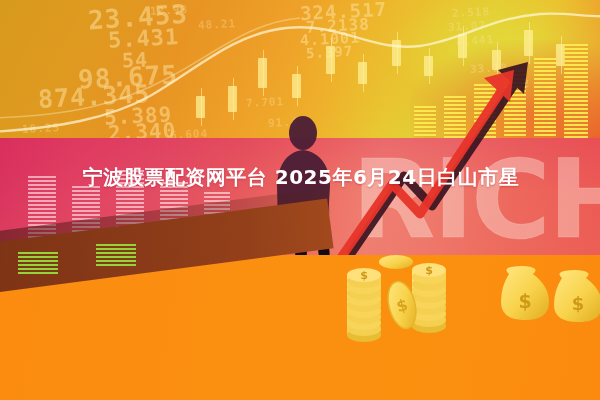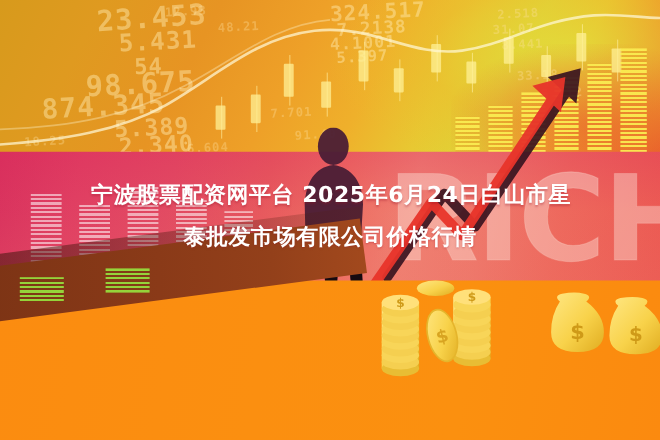--- a/index.html
+++ b/index.html
@@ -306,16 +306,15 @@
     </g>
 
     <g>
       <path d="M562 278 q-6 -5 2 -7 q12 -2 20 0 q8 2 2 7 q16 12 16 27 q0 17 -24 17 q-24 0 -24 -17 q0 -15 8 -27 Z" fill="url(#gg)"></path>
       <text x="578" y="310" font-family="DejaVu Sans, sans-serif" font-size="18" font-weight="bold" fill="#cf9a18" text-anchor="middle">$</text>
     </g>
   </svg>
 
   <div class="title-wrap">
     <div class="title-line title-l1">宁波股票配资网平台 2025年6月24日白山市星</div>
-    <div class="title-line">泰批发市场有限公司价格行情</div>
   </div>
 
 </div>
 
 </body></html>

